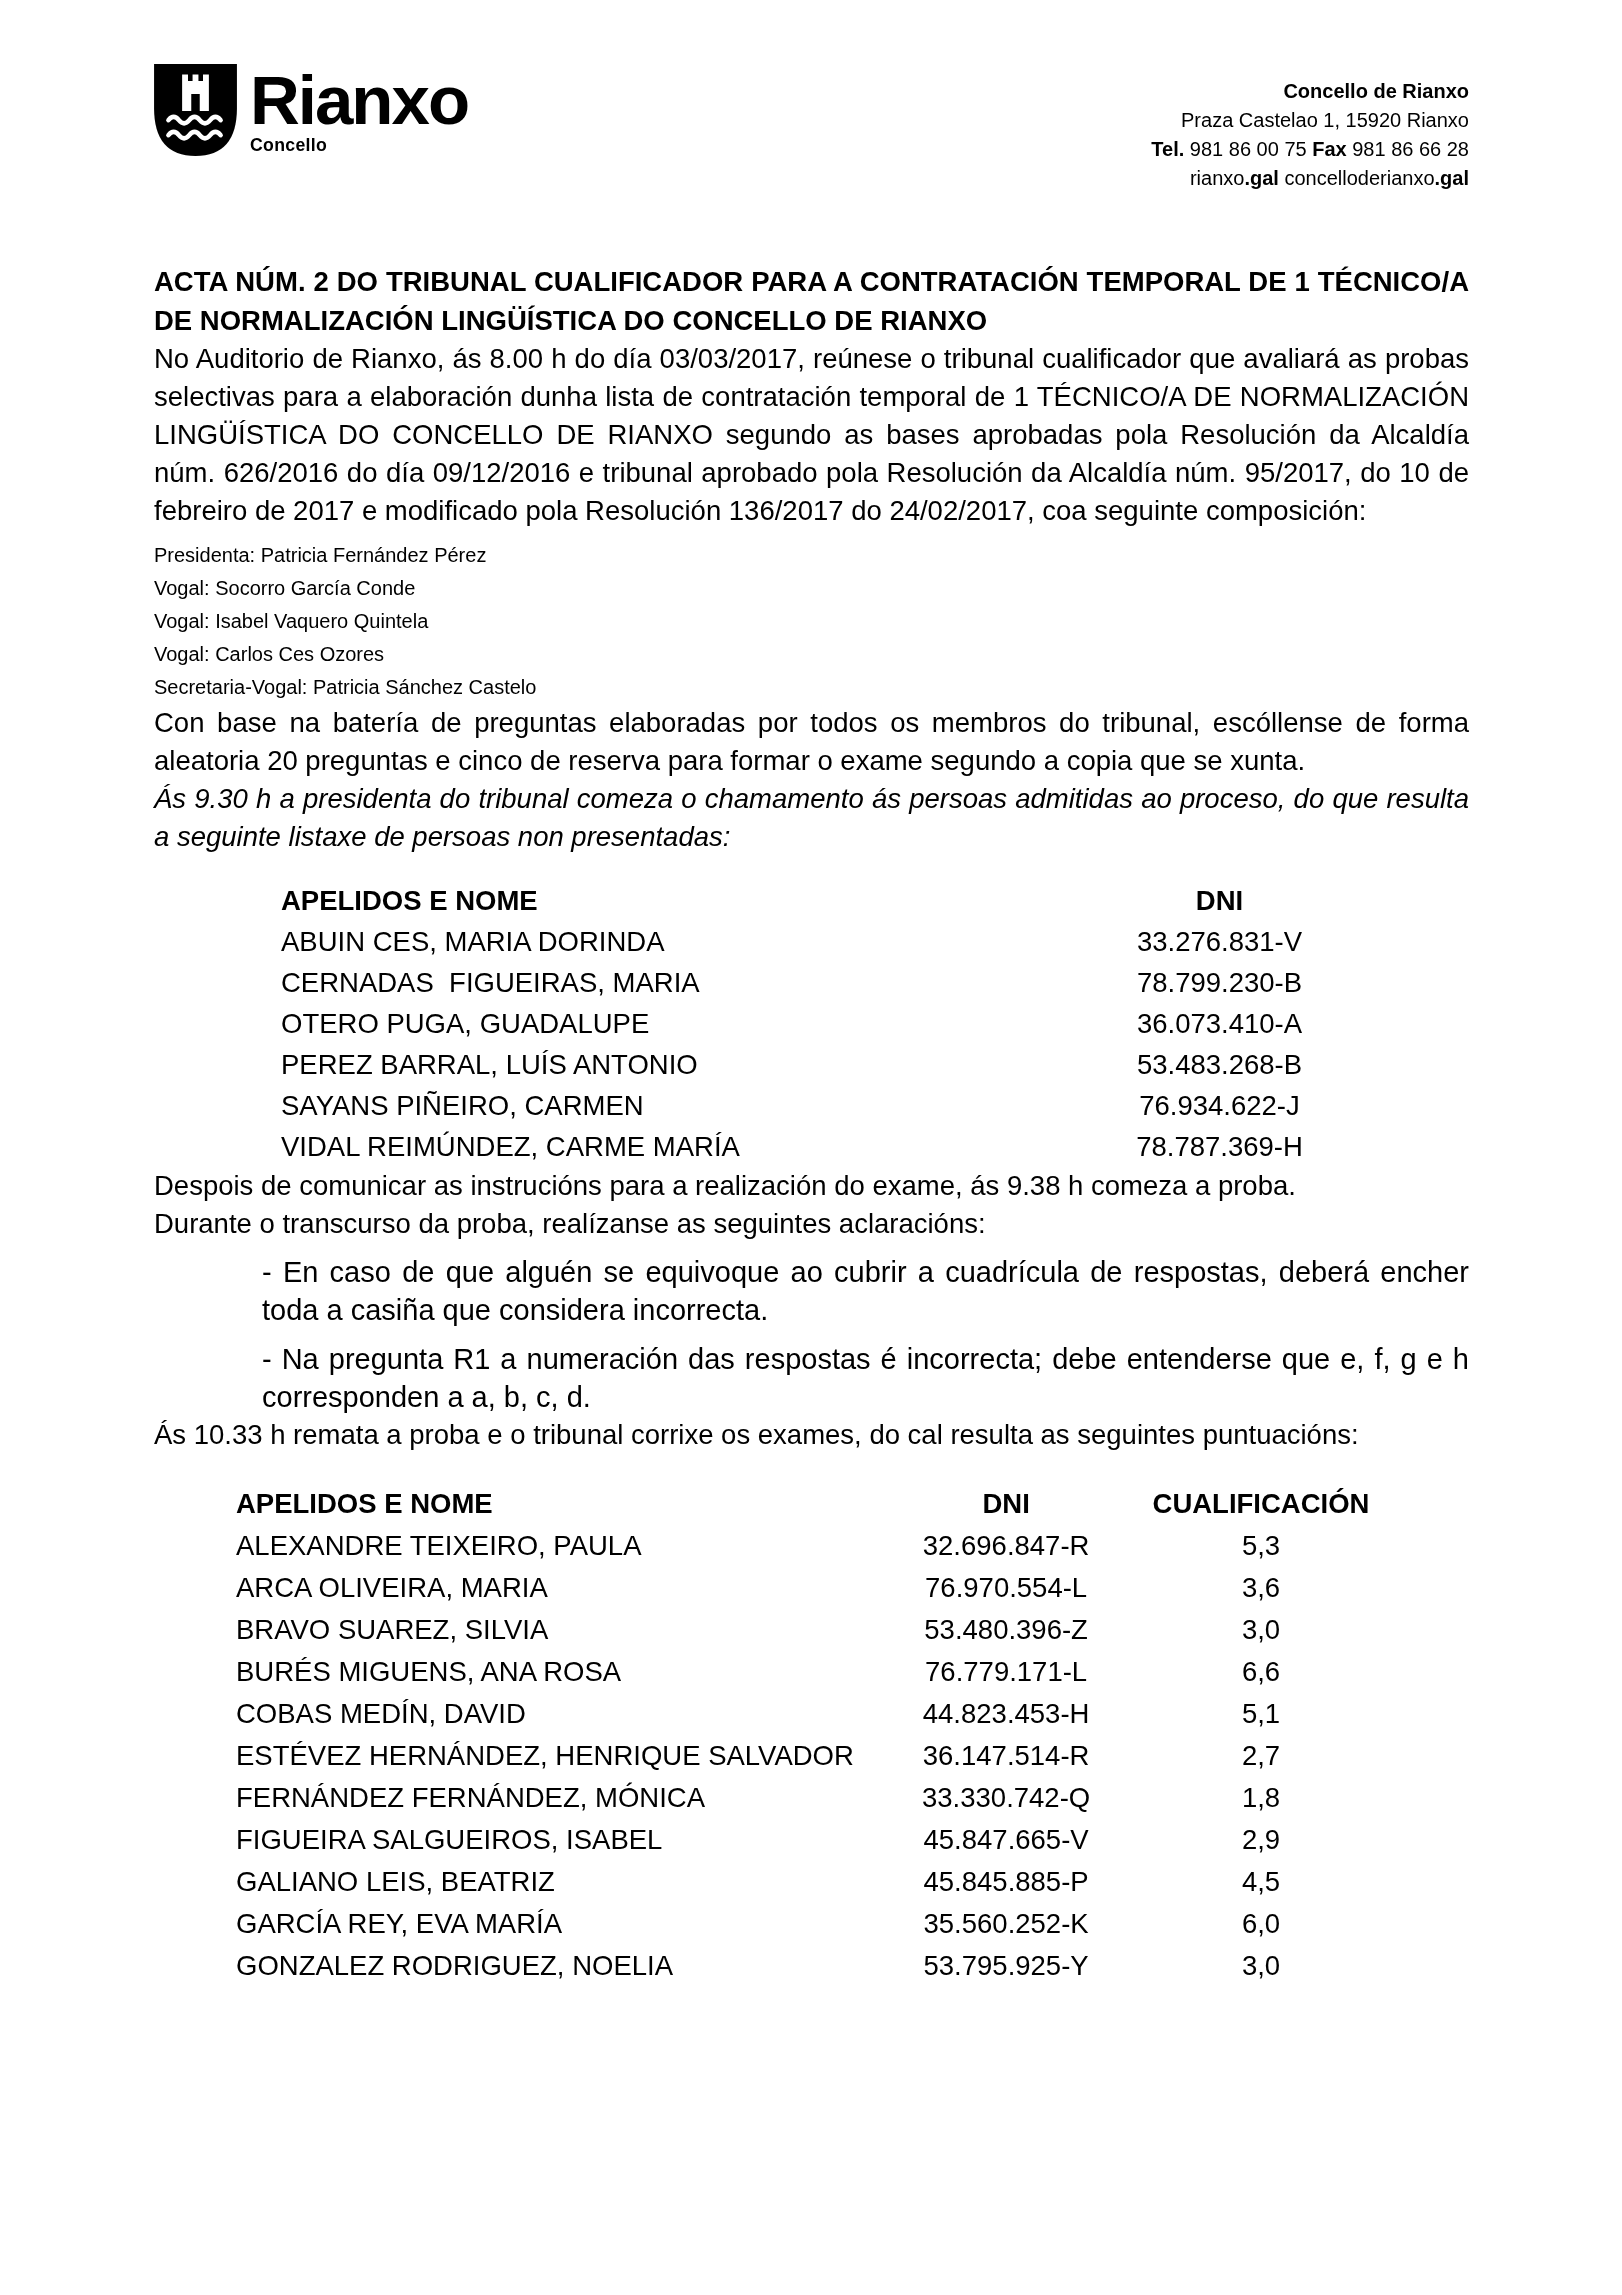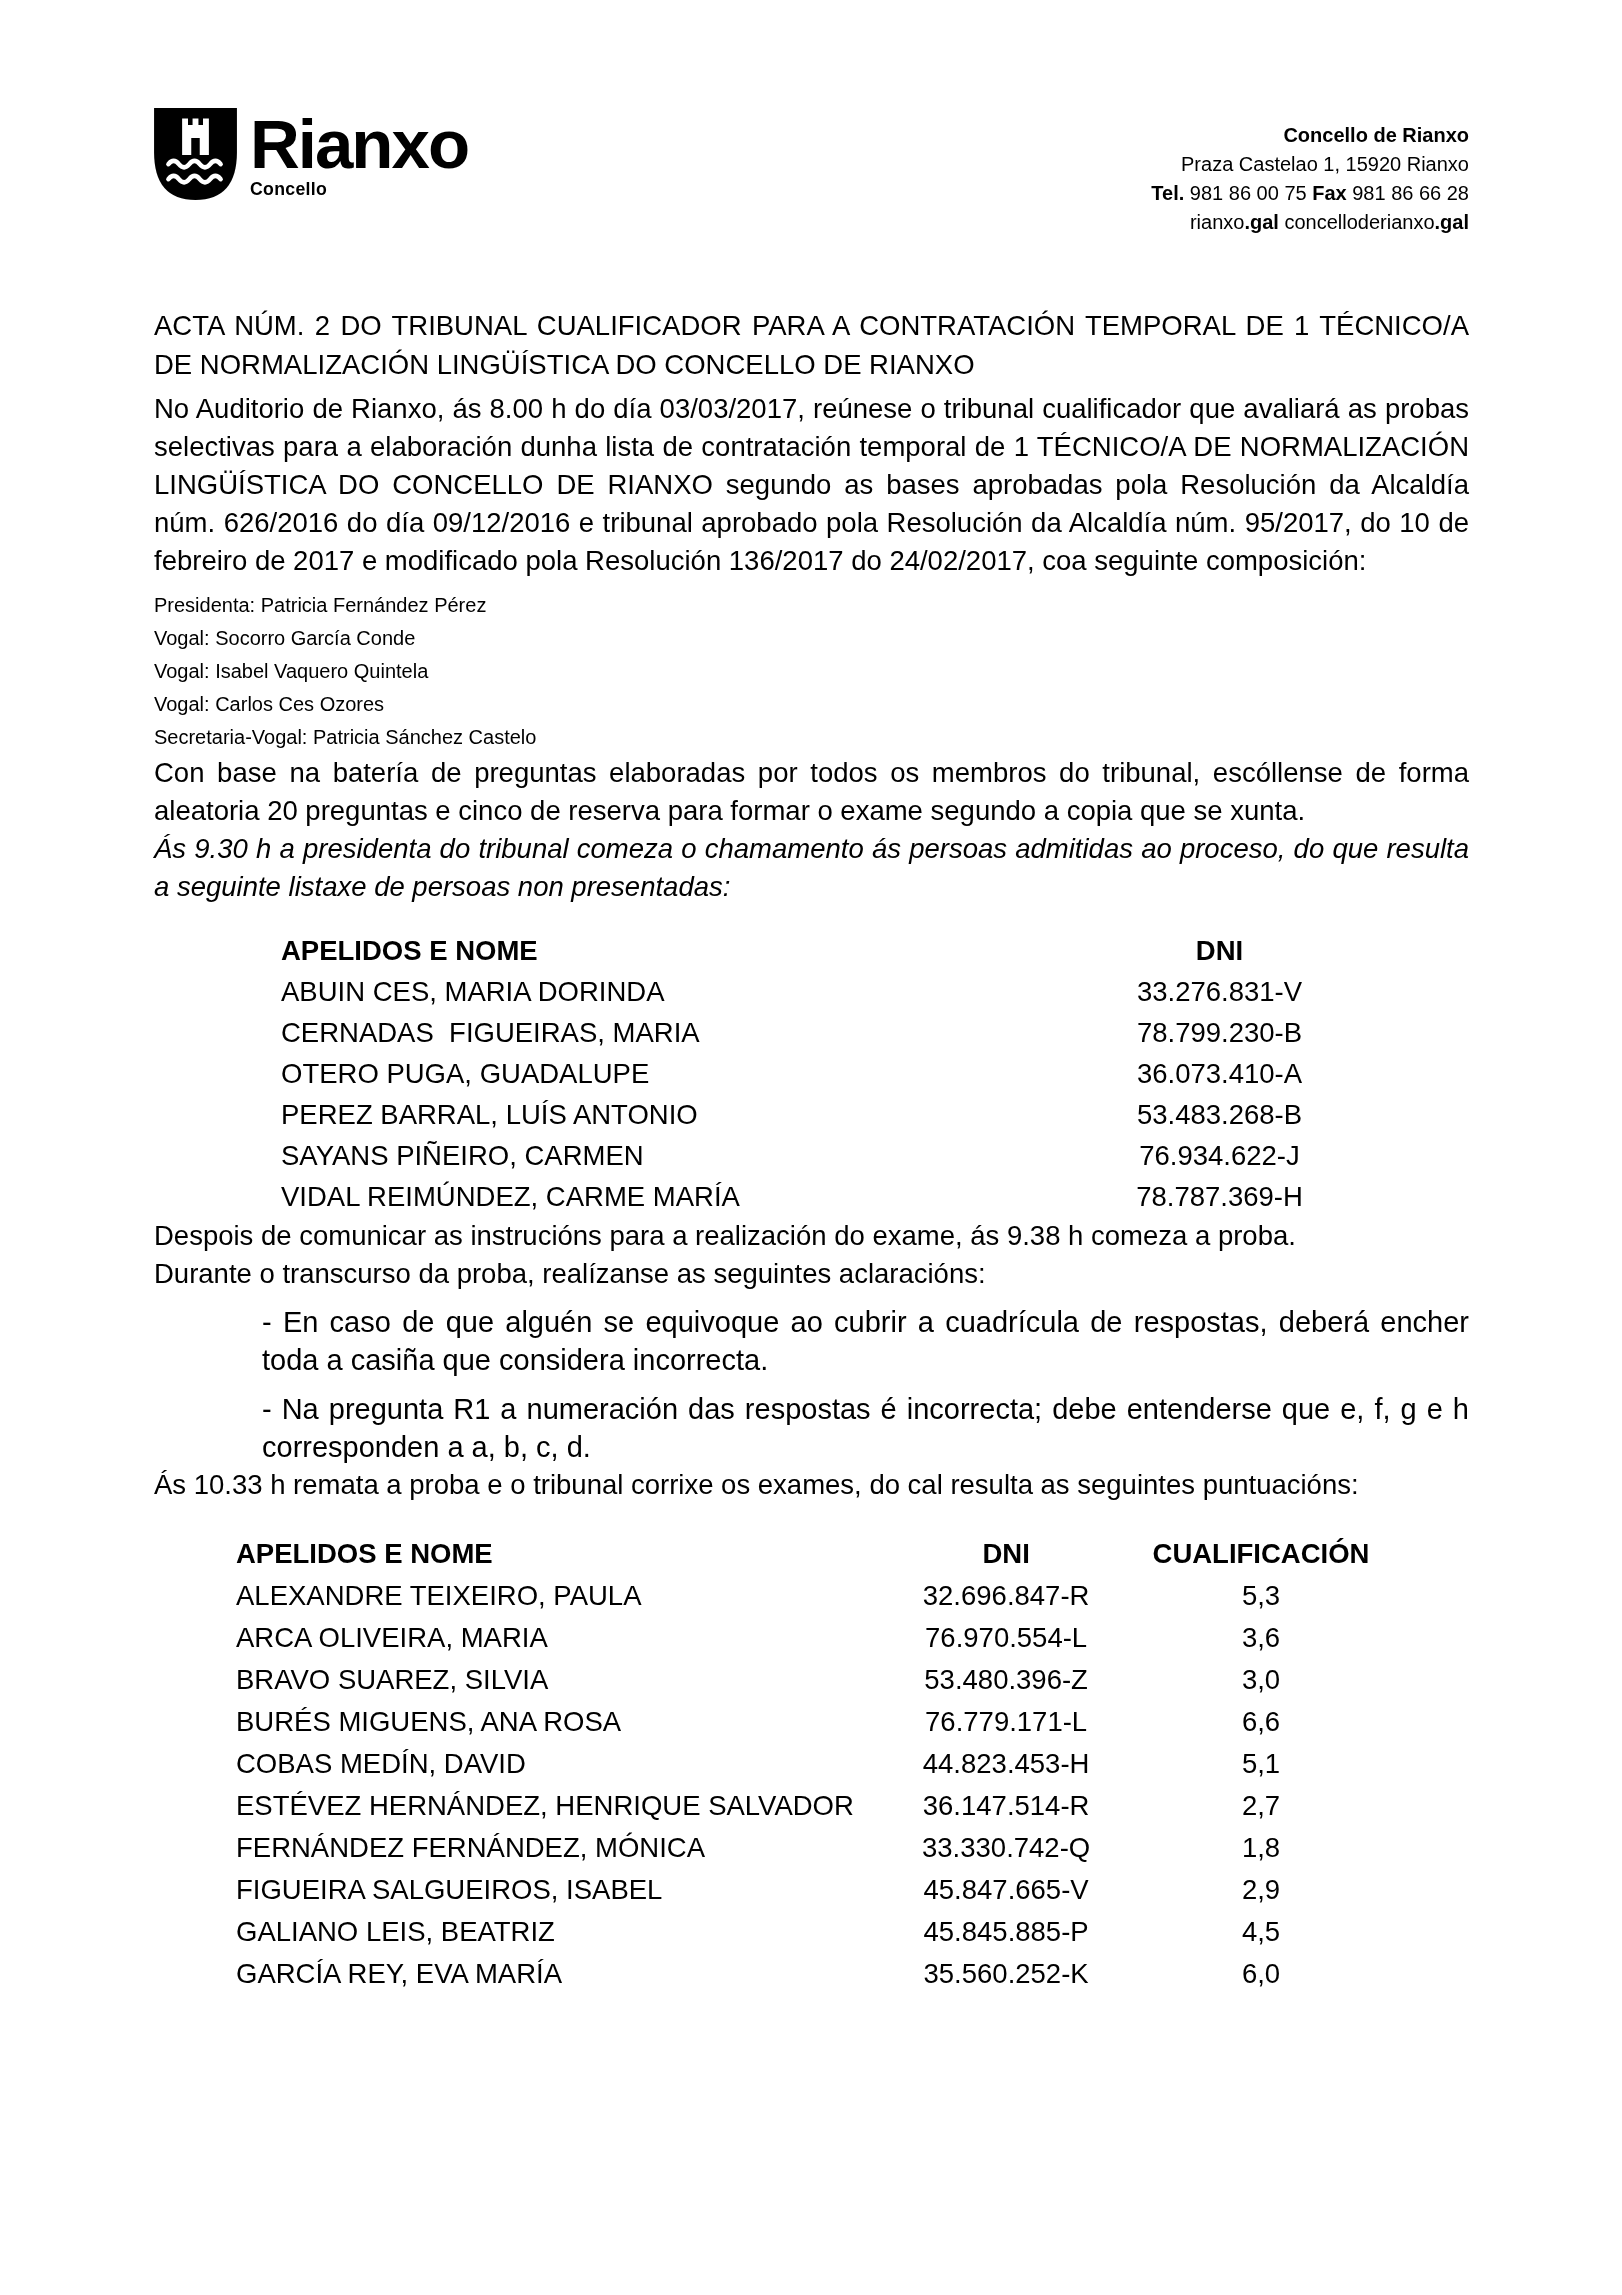--- a/index.html
+++ b/index.html
@@ -7,37 +7,37 @@
   body {
     width: 1622px; height: 2295px;
     background: #ffffff;
     color: #000000;
     font-family: "Liberation Sans", sans-serif;
   }
   .page {
     position: relative;
     width: 1622px; height: 1996px;
     overflow: hidden;
-    padding: 108px 153px 0 154px;
+    padding: 64px 153px 0 154px;
   }
 
   
   .hdr { display: flex; justify-content: space-between; align-items: flex-start; }
   .logo { display: flex; align-items: flex-start; }
   .logo svg { width: 83px; height: 92px; flex: none; margin-right: 13px; }
   .logo-text { margin-top: 3.9px; }
   .brand { font-size: 69px; line-height: 65px; font-weight: 700; letter-spacing: -2px; }
   .brand-sub { font-size: 17.7px; line-height: 17.7px; font-weight: 700; margin-top: 3.9px; letter-spacing: 0.3px; }
   .contact { text-align: right; font-size: 20px; line-height: 29px; padding-top: 13px; }
   .contact b { font-weight: 700; }
 
   
   .title {
-    margin: 69px 0 6px 0;
-    font-size: 27.5px; line-height: 39px; font-weight: 400;
+    margin: 69px 0 0 0;
+    font-size: 27.5px; line-height: 39px; font-weight: 700;
     text-align: justify;
   }
   p.body {
     font-size: 27.5px; line-height: 38px;
     text-align: justify;
     margin: 0;
   }
   .p-intro     { margin-top: 55px; }
   .composition { margin-top: 9.2px; font-size: 20px; line-height: 33px; }
   .p-preguntas { margin-top: 31px; }

